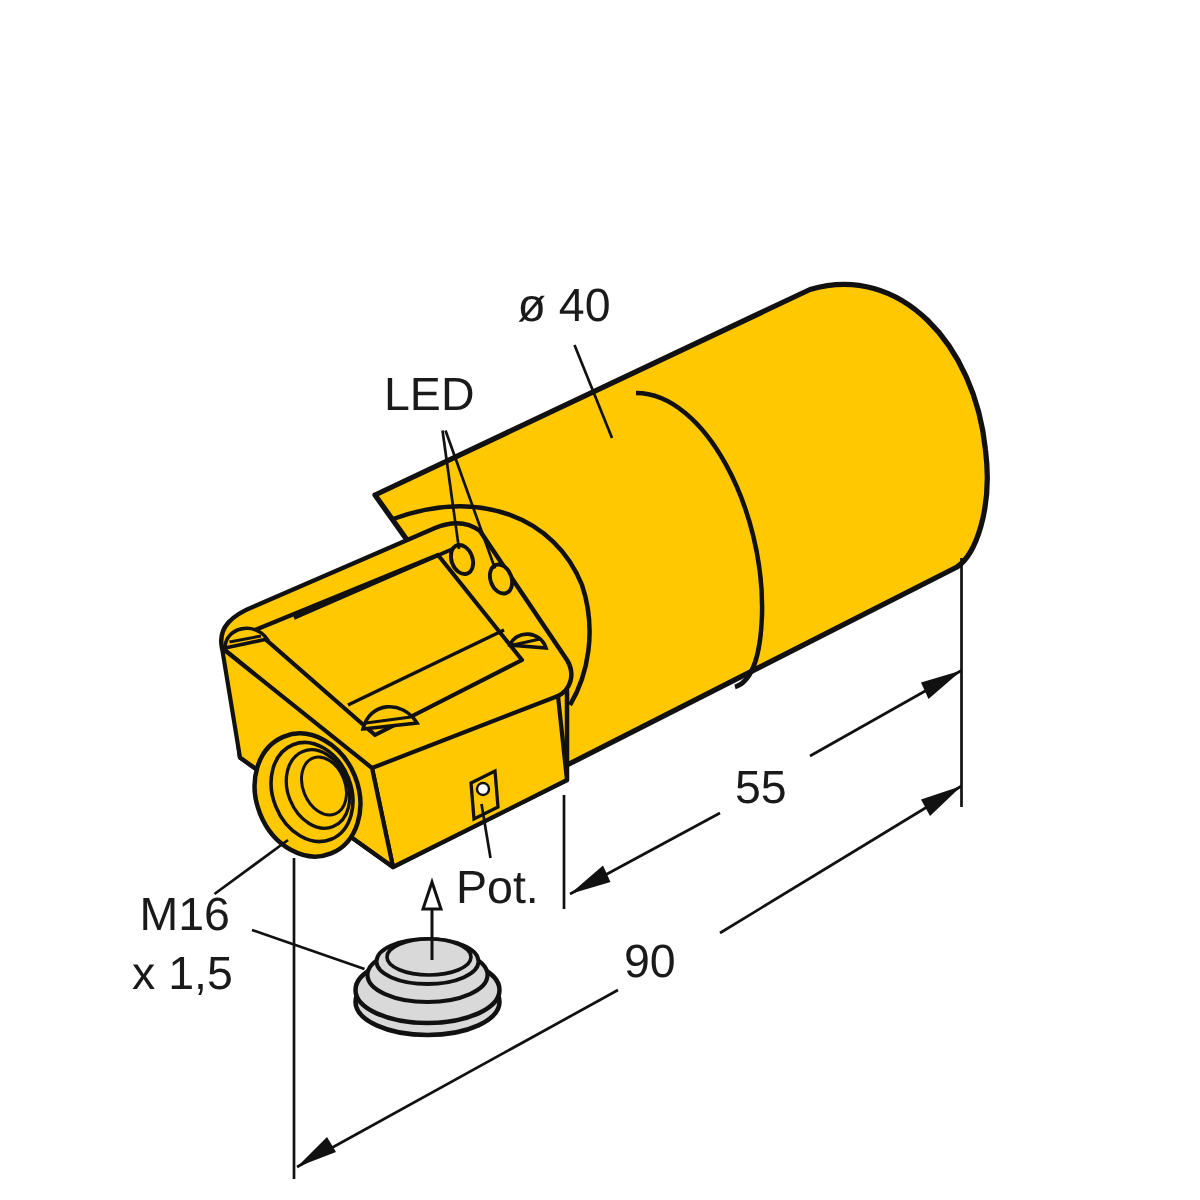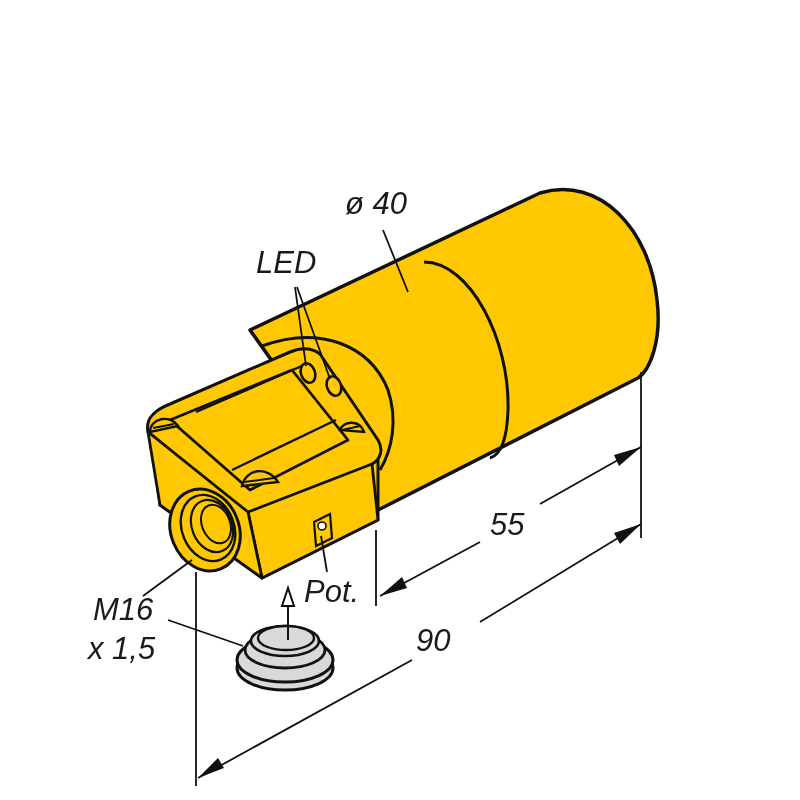--- a/index.html
+++ b/index.html
@@ -1,17 +1,17 @@
 <!DOCTYPE html>
 <html><head>
   <meta charset="utf-8">
   <style>
     html, body { margin: 0; padding: 0; background: #ffffff; }
     body { width: 800px; height: 800px; overflow: hidden; position: relative; }
-    #stage { position: absolute; left: 0; top: 0; width: 800px; height: 660px; font-style: italic; }
+    #stage { position: absolute; left: 0; top: 0; width: 800px; height: 660px; }
     svg { display: block; }
     .lbl { font-family: "Liberation Sans", sans-serif; fill: #1a1a1a; font-size: 31px; }
   </style>
 </head>
 <body>
 
 <div id="stage">
 <svg width="800" height="800" viewBox="0 0 800 800" xmlns="http://www.w3.org/2000/svg">
 
   <g>

